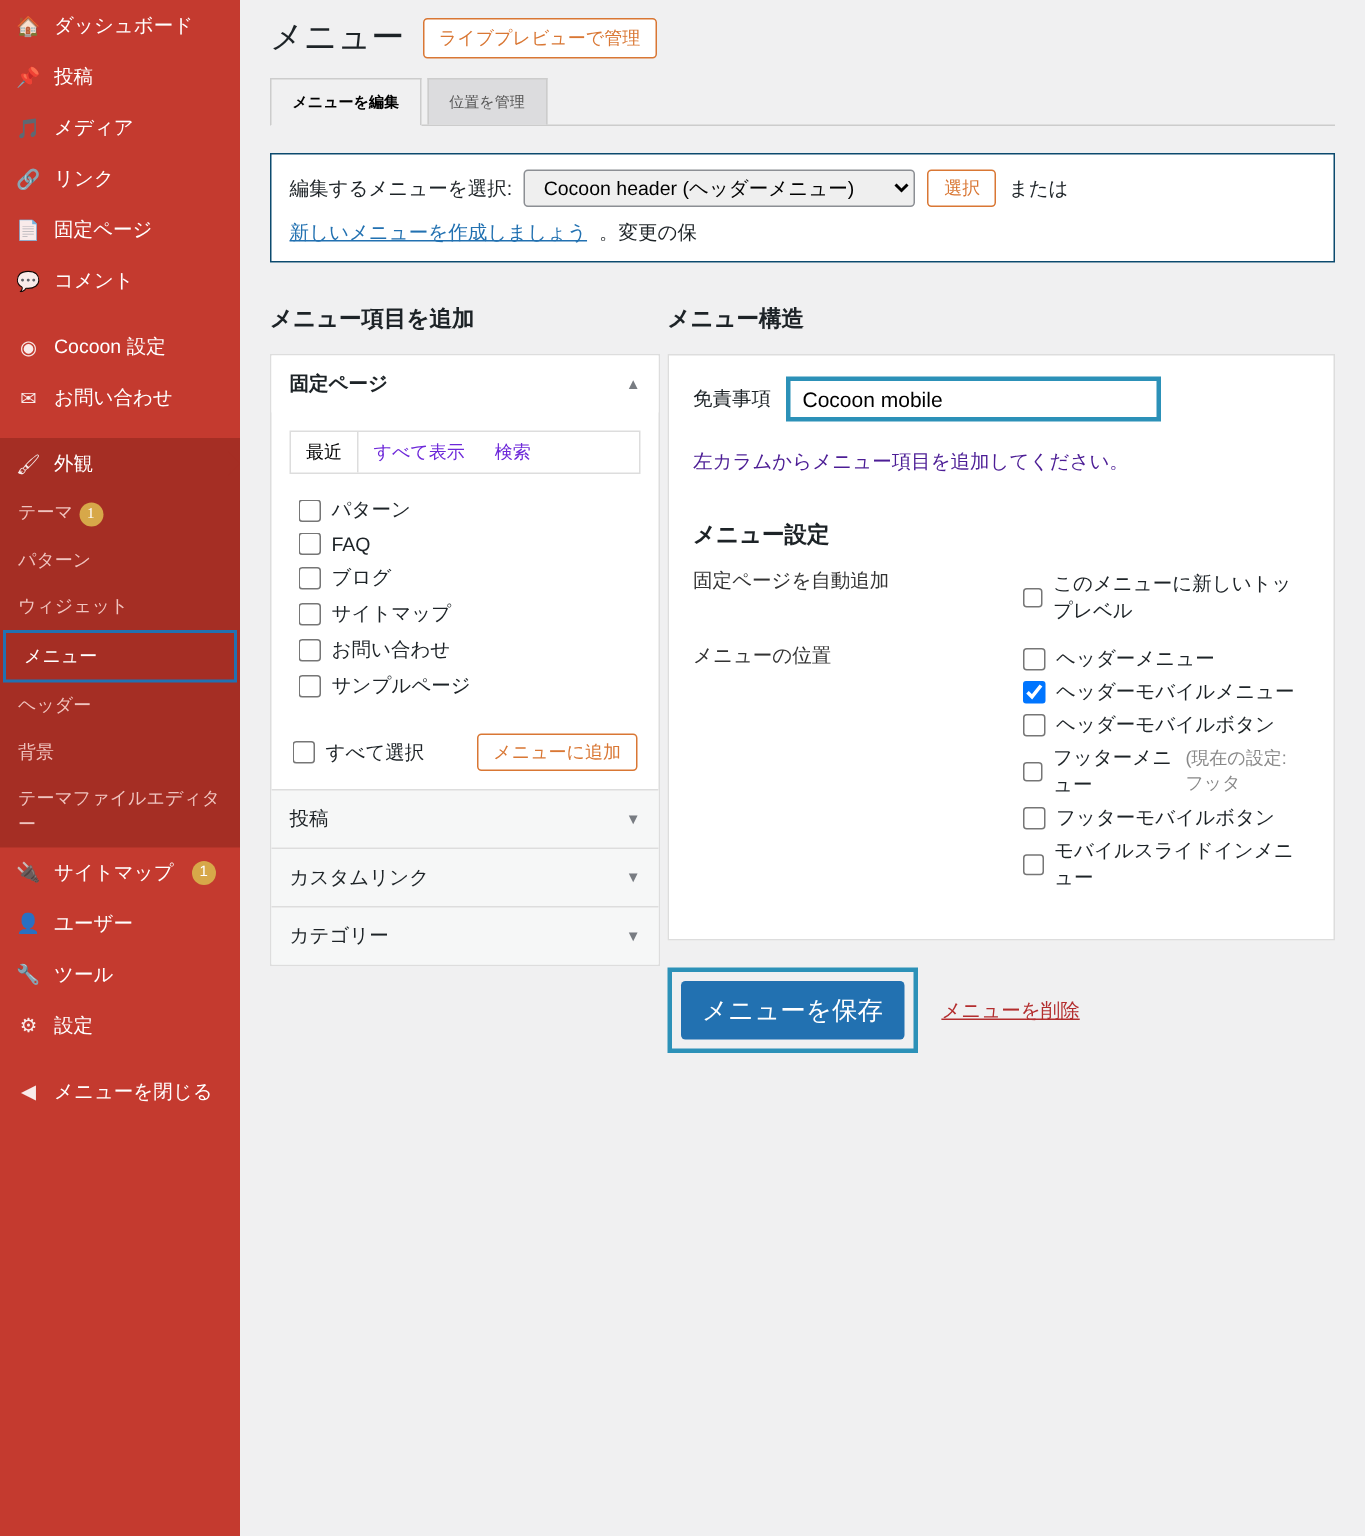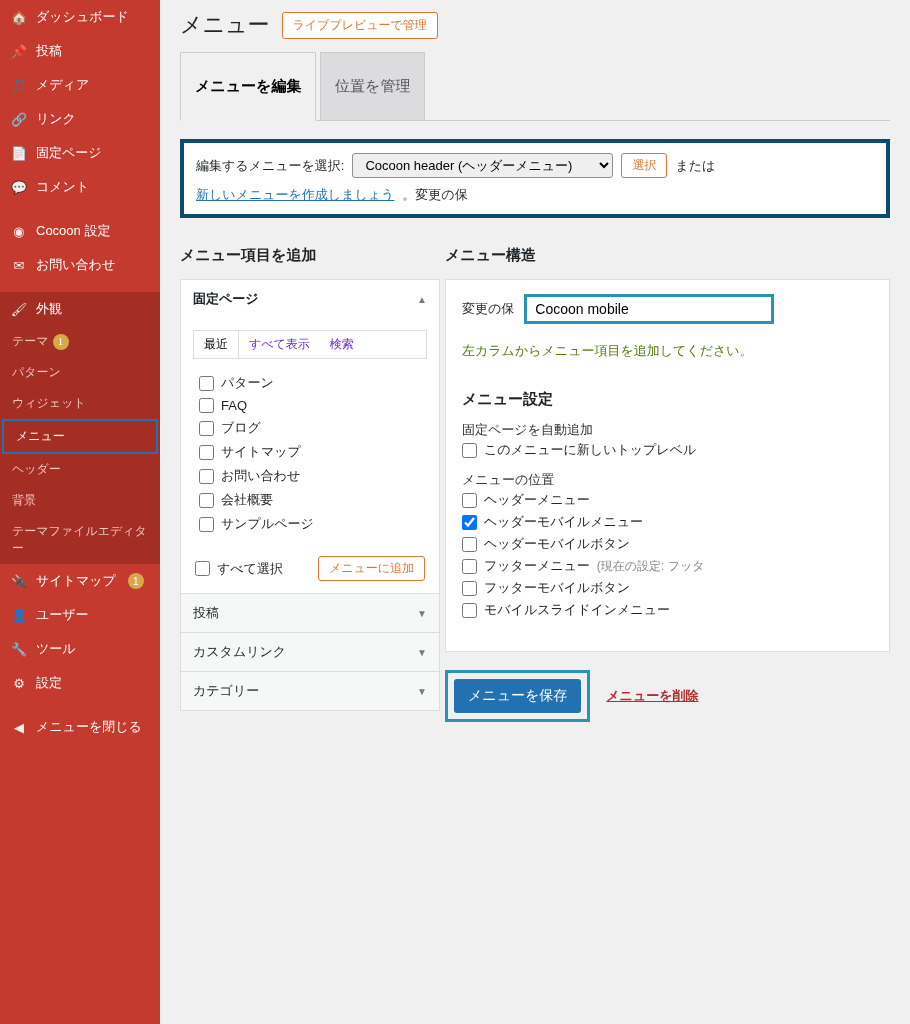--- a/index.html
+++ b/index.html
@@ -19,25 +19,25 @@
 
 
 .main { flex: 1; padding: 10px 20px 20px; overflow: hidden; }
 .page-title-row { display: flex; align-items: center; gap: 12px; margin-bottom: 12px; }
 .page-title { font-size: 22px; font-weight: 400; }
 .btn-outline-orange { border: 1px solid #d97734; color: #d97734; background: #fff; padding: 4px 10px; font-size: 12px; border-radius: 3px; cursor: pointer; }
 .btn-outline-orange.small { padding: 3px 10px; }
 
 
 .nav-tabs { border-bottom: 1px solid #ccc; margin-bottom: 18px; }
-.nav-tab { display: inline-block; padding: 24px 14px; background: #dcdcde; border: 1px solid #ccc; border-bottom: none; margin-bottom: -1px; cursor: pointer; font-size: 15px; color: #555; }
+.nav-tab { display: inline-block; padding: 8px 14px; background: #dcdcde; border: 1px solid #ccc; border-bottom: none; margin-bottom: -1px; cursor: pointer; font-size: 10px; color: #555; }
 .nav-tab.active { background: #f0f0f1; border-bottom: 1px solid #f0f0f1; color: #000; font-weight: 600; }
 
 
-.select-row { background: #fff; border: 4px solid #0c4a6e; padding: 10px 12px; margin-bottom: 28px; display: flex; align-items: center; gap: 8px; font-size: 13px; flex-wrap: wrap; }
+.select-row { background: #fff; border: 1px solid #0c4a6e; padding: 10px 12px; margin-bottom: 28px; display: flex; align-items: center; gap: 8px; font-size: 13px; flex-wrap: wrap; }
 .select-row select { padding: 3px 24px 3px 8px; border: 1px solid #8c8f94; border-radius: 3px; font-size: 13px; }
 .link { color: #2271b1; text-decoration: underline; cursor: pointer; }
 
 
 .cols { display: flex; gap: 5px; align-items: flex-start; }
 .col-left { width: 260px; flex-shrink: 0; }
 .col-right { flex: 1; min-width: 0; }
 .col-title { font-size: 15px; font-weight: 600; margin-bottom: 14px; }
 
 
@@ -52,32 +52,32 @@
 .acc-tab.active { color: #000; border-right: 1px solid #ddd; }
 .acc-list { padding: 4px 18px; }
 .chk-row { display: flex; align-items: center; gap: 7px; padding: 3px 0; font-size: 13px; }
 .chk-row input[type=checkbox] { width: 15px; height: 15px; }
 .acc-footer { display: flex; justify-content: space-between; align-items: center; padding: 8px 14px 0; margin-top: 8px; }
 
 
 .panel { border: 1px solid #ddd; background: #fff; padding: 14px 16px 20px; }
 .name-row { display: flex; align-items: center; gap: 10px; margin-bottom: 18px; }
 .name-row input { border: 3px solid #2c91b8; padding: 4px 8px; font-size: 14px; width: 250px; }
-.hint { font-size: 13px; color: #4d7c0f; }
+.hint { font-size: 13px; color: #4c1d95; }
 .settings-title { font-size: 15px; font-weight: 600; margin: 30px 0 12px; }
-.setting-row { display: flex; align-items: flex-start; margin-bottom: 10px; font-size: 13px; flex-direction: column; }
+.setting-row { display: flex; align-items: flex-start; margin-bottom: 10px; font-size: 13px; }
 .setting-label { width: 220px; flex-shrink: 0; color: #333; }
 .setting-opts { flex: 1; }
 .setting-opts .chk-row { padding: 2px 0; }
 .note { color: #888; font-size: 12px; }
 
 .action-row { display: flex; align-items: center; gap: 16px; margin-top: 18px; }
-.btn-primary { background: #2271b1; color: #fff; border: none; padding: 8px 14px; font-size: 14px; border-radius: 3px; cursor: pointer; }
+.btn-primary { background: #2271b1; color: #fff; border: none; padding: 8px 14px; font-size: 17px; border-radius: 3px; cursor: pointer; }
 .btn-primary-wrap { border: 3px solid #2c91b8; padding: 6px; display: inline-block; }
-.link-red { color: #b32d2e; text-decoration: underline; cursor: pointer; font-size: 13px; font-weight: bold; }
+.link-red { color: #b32d2e; text-decoration: underline; cursor: pointer; font-size: 13px; }
 </style>
 </head>
 <body>
 
 <div class="wrap">
 
   <div class="sidebar">
     <div class="sb-item">
         <span class="sb-icon">🏠</span>
         <span>ダッシュボード</span>
@@ -200,24 +200,20 @@
                 <label class="chk-row">
                   <input type="checkbox" style="">
                   <span>サイトマップ</span>
                 </label>
                 <label class="chk-row">
                   <input type="checkbox" style="">
                   <span>お問い合わせ</span>
                 </label>
                 <label class="chk-row">
                   <input type="checkbox" style="">
-                  <span>会社概要</span>
-                </label>
-                <label class="chk-row">
-                  <input type="checkbox" style="">
                   <span>サンプルページ</span>
                 </label>
               </div>
             <div class="acc-footer">
               <label class="chk-row">
                   <input type="checkbox" style="">
                   <span>すべて選択</span>
                 </label>
               <button class="btn-outline-orange small">メニューに追加</button>
             </div>
@@ -234,21 +230,21 @@
               <span>カテゴリー</span>
               <span class="acc-arrow">▼</span>
             </div>
         </div>
       </div>
 
       <div class="col-right">
         <div class="col-title">メニュー構造</div>
         <div class="panel">
           <div class="name-row">
-            <span>変更の保</span>
+            <span>免責事項</span>
             <input type="text" value="Cocoon mobile" style="">
           </div>
           <div class="hint">左カラムからメニュー項目を追加してください。</div>
 
           <div class="settings-title">メニュー設定</div>
 
           <div class="setting-row">
             <div class="setting-label">固定ページを自動追加</div>
             <div class="setting-opts">
               <label class="chk-row">

